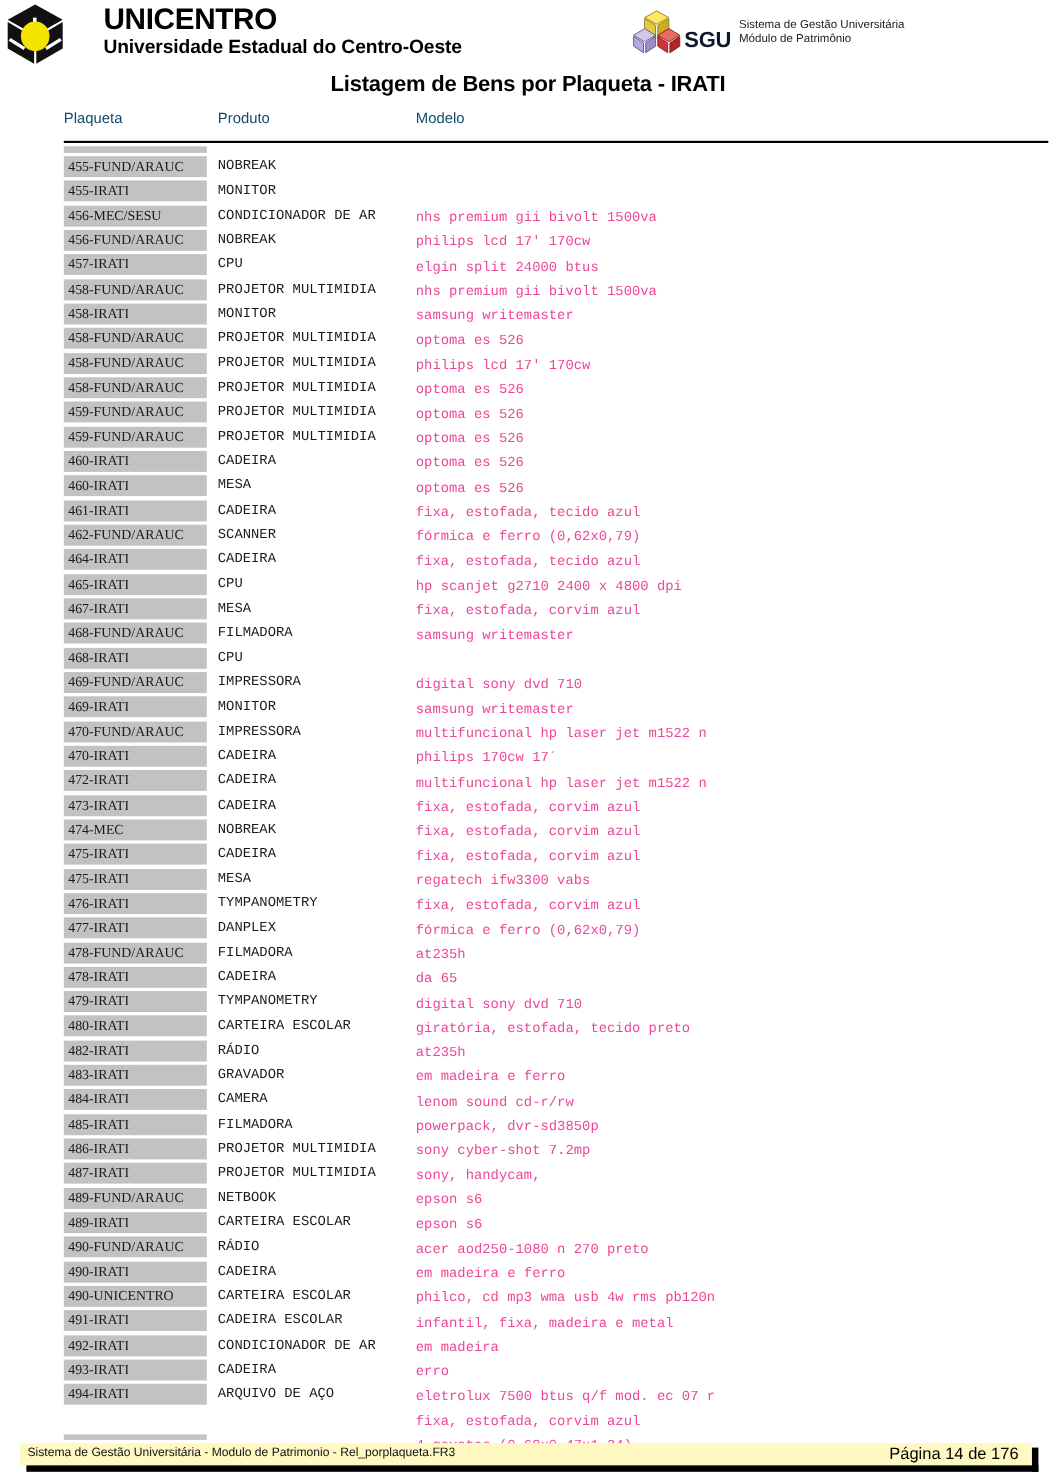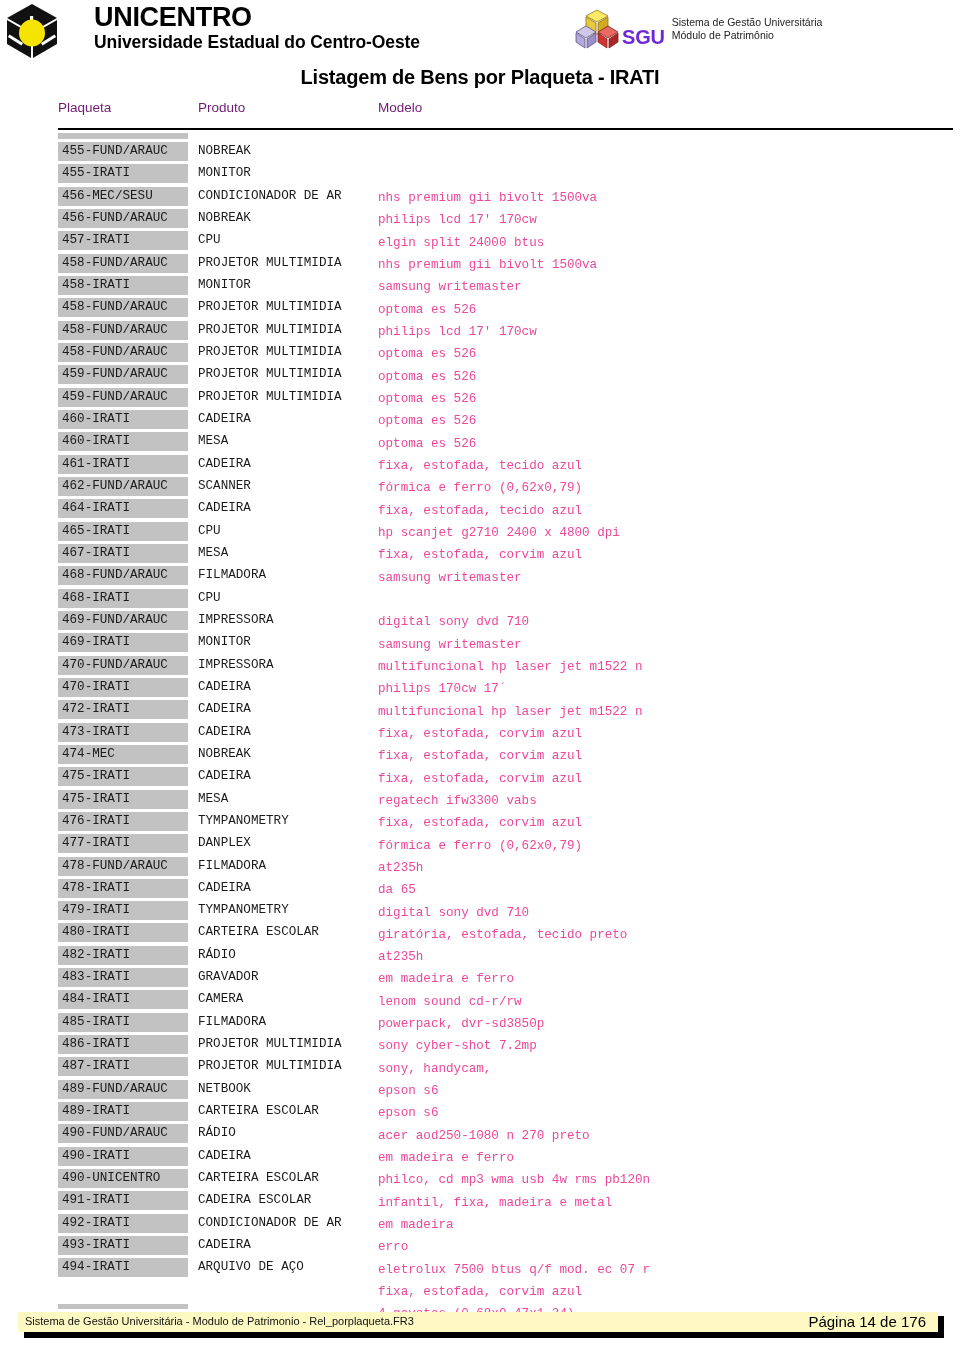--- a/index.html
+++ b/index.html
@@ -67,21 +67,21 @@
     align-items: center;
   }
   .sgu-logo {
     width: 44px;
     height: 42px;
     flex: 0 0 auto;
   }
   .sgu-acronym {
     font-size: 20px;
     font-weight: bold;
-    color: #6d28d9;
+    color: #0f172a;
     margin: 16px 7px 0 3px;
     letter-spacing: -0.2px;
   }
   .sgu-lines {
     line-height: 13px;
   }
   .sgu-line1, .sgu-line2 {
     font-size: 10.5px;
     color: #222;
     white-space: nowrap;
@@ -104,21 +104,21 @@
   .col-headers {
     position: absolute;
     top: 100px;
     left: 0;
     width: 960px;
     height: 22px;
   }
   .col-head {
     position: absolute;
     font-size: 13.5px;
-    color: #701a75;
+    color: #0c4a6e;
     white-space: nowrap;
   }
   .col-head.plaqueta { left: 58px; }
   .col-head.produto  { left: 198px; }
   .col-head.modelo   { left: 378px; }
 
   .header-rule {
     position: absolute;
     left: 58px;
     top: 128px;
@@ -152,21 +152,21 @@
     position: relative;
     height: 22.34px;
   }
   .cell-plaqueta {
     position: absolute;
     left: 58px;
     top: 0;
     width: 130px;
     height: 19px;
     background: #c2c2c2;
-    font-family: Liberation Mono, monospace;
+    font-family: Liberation Serif, serif;
     font-size: 12.6px;
     line-height: 19px;
     color: #1a1a1a;
     padding-left: 4px;
     box-sizing: border-box;
     white-space: nowrap;
     overflow: hidden;
   }
   .cell-produto {
     position: absolute;

